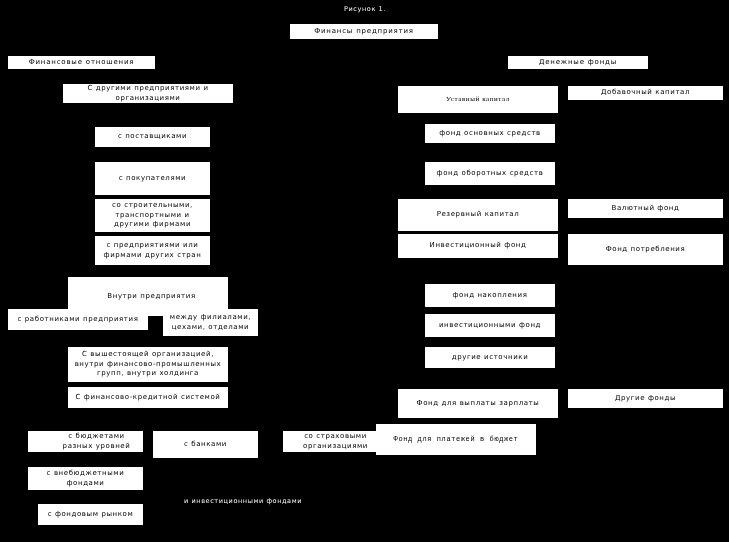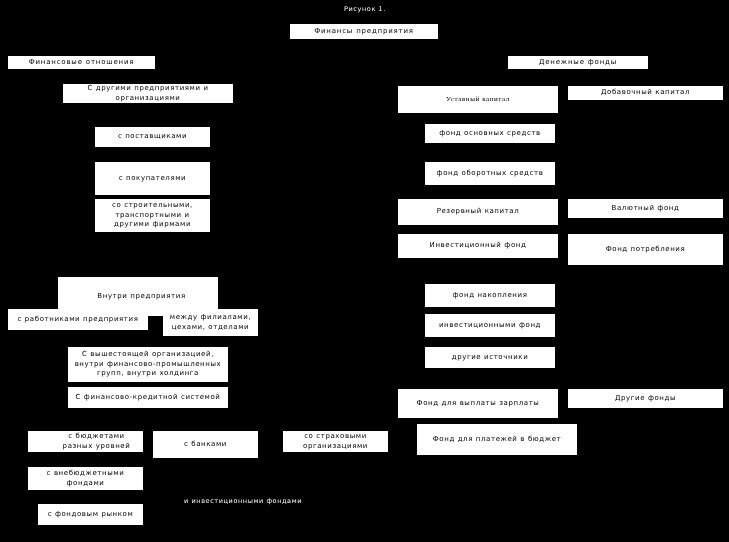--- a/index.html
+++ b/index.html
@@ -52,22 +52,23 @@
   <div class="box header" style="left:508px; top:56px; width:140px; height:13px;">Денежные фонды</div>
 
   <div class="box" style="left:63px; top:84px; width:170px; height:19px;">С другими предприятиями и организациями</div>
 
   <div class="box" style="left:95px; top:127px; width:115px; height:20px;">с поставщиками</div>
 
   <div class="box" style="left:95px; top:162px; width:115px; height:33px;">с покупателями</div>
 
   <div class="box" style="left:95px; top:199px; width:115px; height:33px;">со строительными, транспортными и другими фирмами</div>
 
+  <div class="box" style="left:95px; top:236px; width:115px; height:29px;">с предприятиями или фирмами других стран</div>
 
-  <div class="box" style="left:58px; top:277px; width:160px; height:39px;padding-left:11px;">Внутри предприятия</div>
+  <div class="box" style="left:68px; top:277px; width:160px; height:39px;padding-left:11px;">Внутри предприятия</div>
 
   <div class="box" style="left:8px; top:309px; width:140px; height:21px;">с работниками предприятия</div>
 
   <div class="box" style="left:163px; top:309px; width:95px; height:27px;">между филиалами, цехами, отделами</div>
 
   <div class="box" style="left:68px; top:347px; width:160px; height:35px;">С вышестоящей организацией, внутри финансово-промышленных групп, внутри холдинга</div>
 
   <div class="box" style="left:68px; top:387px; width:160px; height:21px;">С финансово-кредитной системой</div>
 
   <div class="box" style="left:28px; top:431px; width:115px; height:21px;padding-left:26px;">с бюджетами разных уровней</div>
@@ -83,33 +84,33 @@
   <div class="caption" style="left:183px; top:497px; width:120px;">и инвестиционными фондами</div>
 
   <div class="box" style="left:398px; top:86px; width:160px; height:27px;font-family:Liberation Serif, serif;">Уставный капитал</div>
 
   <div class="box" style="left:568px; top:86px; width:155px; height:14px;">Добавочный капитал</div>
 
   <div class="box" style="left:425px; top:124px; width:130px; height:19px;">фонд основных средств</div>
 
   <div class="box" style="left:425px; top:162px; width:130px; height:23px;">фонд оборотных средств</div>
 
-  <div class="box" style="left:398px; top:199px; width:160px; height:26px;">Резервный капитал</div>
+  <div class="box" style="left:398px; top:199px; width:160px; height:32px;">Резервный капитал</div>
 
   <div class="box" style="left:568px; top:199px; width:155px; height:19px;">Валютный фонд</div>
 
   <div class="box" style="left:398px; top:234px; width:160px; height:24px;">Инвестиционный фонд</div>
 
   <div class="box" style="left:568px; top:234px; width:155px; height:31px;">Фонд потребления</div>
 
   <div class="box" style="left:425px; top:284px; width:130px; height:23px;">фонд накопления</div>
 
   <div class="box" style="left:425px; top:314px; width:130px; height:23px;">инвестиционными фонд</div>
 
   <div class="box" style="left:425px; top:347px; width:130px; height:21px;">другие источники</div>
 
   <div class="box" style="left:398px; top:389px; width:160px; height:29px;">Фонд для выплаты зарплаты</div>
 
   <div class="box" style="left:568px; top:389px; width:155px; height:19px;">Другие фонды</div>
 
-  <div class="box" style="left:417px; top:424px; width:160px; height:31px;">Фонд для платежей в бюджет</div>
+  <div class="box" style="left:376px; top:424px; width:160px; height:31px;font-family:Liberation Mono, monospace;">Фонд для платежей в бюджет</div>
 
 </div>
 
 </body></html>

